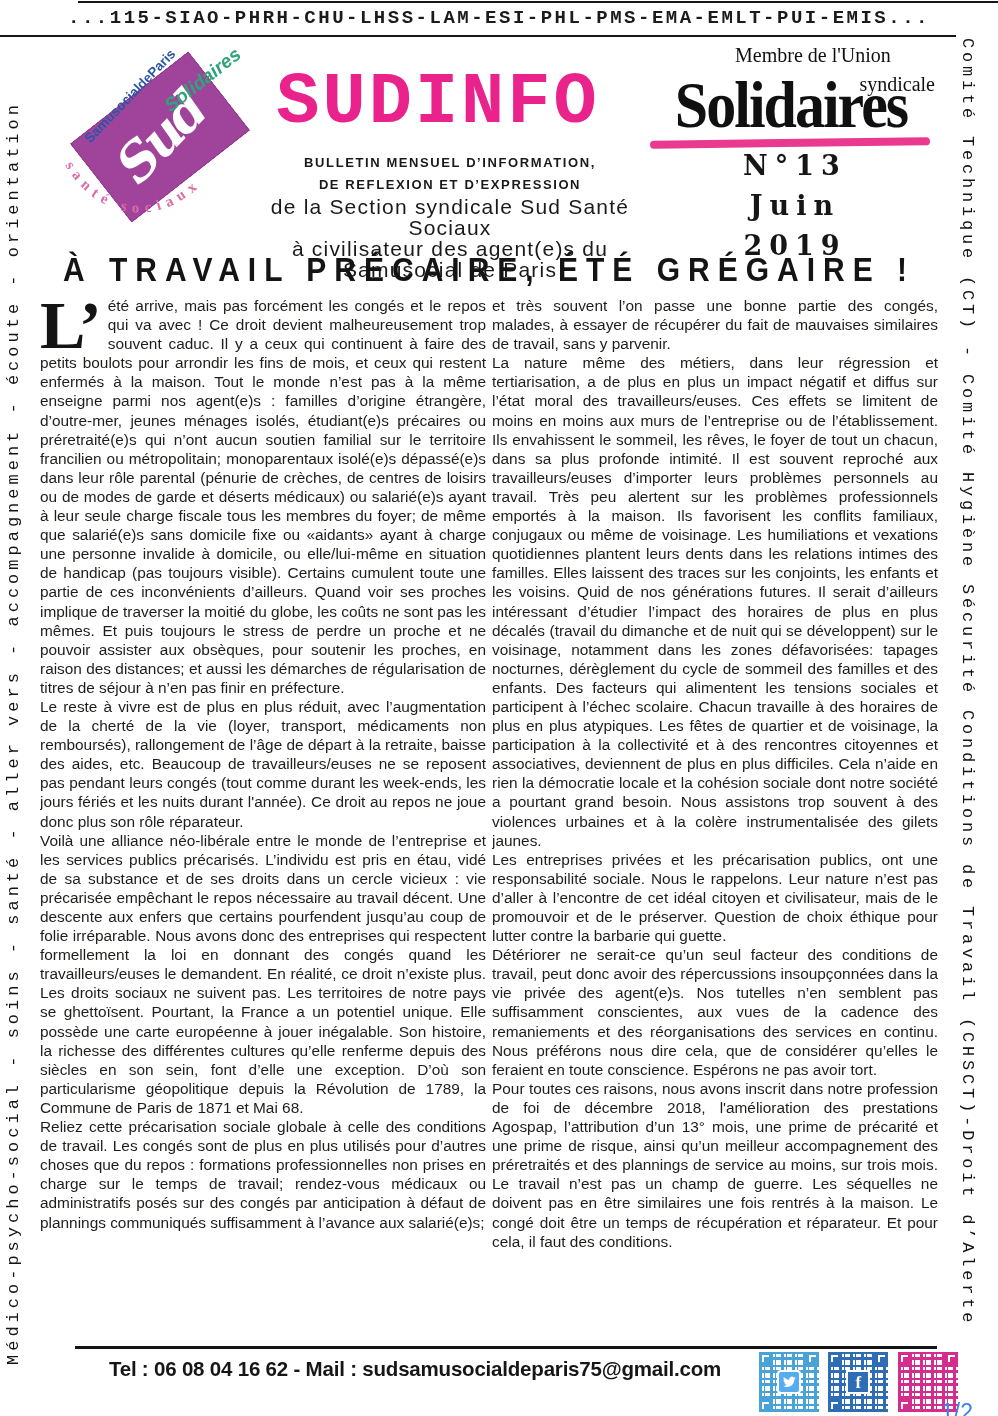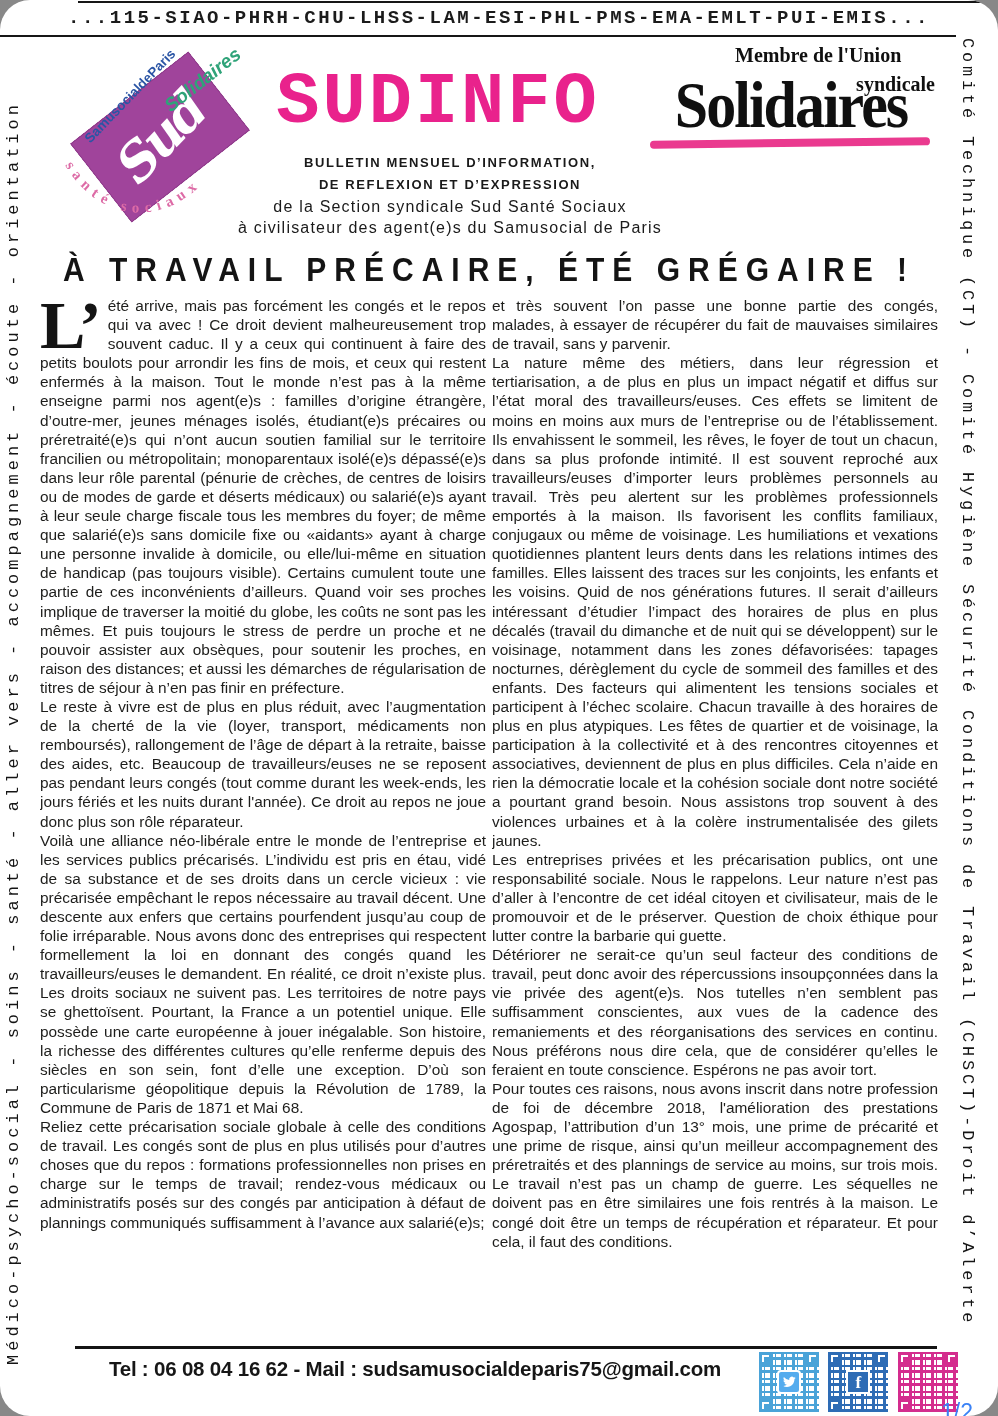--- a/index.html
+++ b/index.html
@@ -1,19 +1,19 @@
 <!DOCTYPE html>
 <html><head>
 <meta charset="utf-8">
 <style>
   html,body { margin:0; padding:0; background:#888; }
   .page {
     position:relative; width:998px; height:1416px; margin:0 auto;
     background:#ffffff; overflow:hidden;
-    font-family:"Liberation Sans", sans-serif; color:#1d1d1b;border-radius:30px;
+    font-family:"Liberation Sans", sans-serif; color:#1d1d1b;
   }
   
   .rule-top    { position:absolute; top:1px;  left:78px; right:0; height:2px; background:#161616; }
   .top-strip   { position:absolute; top:7px; left:0; width:100%; text-align:center;
                  font-family:"Liberation Mono", monospace; font-weight:bold;
                  font-size:19px; letter-spacing:2.5px; color:#1b1b1b; white-space:nowrap; }
   .rule-strip  { position:absolute; top:35px; left:0; right:42px; height:2px; background:#161616; }
 
   
   .side-vert { position:absolute; font-family:"Liberation Mono", monospace;
@@ -40,24 +40,24 @@
   .logo-arc   { position:absolute; left:-12px; top:92px; }
   .logo-arc text { font-family:"Liberation Serif", serif; font-size:15px; font-weight:bold;
                    letter-spacing:6px; fill:#dd6ba6; }
 
   
   .title { position:absolute; left:236px; top:62px; width:404px; text-align:center;
            font-family:"Liberation Mono", monospace; font-weight:bold;
            font-size:72px; letter-spacing:3px; color:#e9228c; white-space:nowrap; }
   .subtitle { position:absolute; left:230px; top:152px; width:440px; text-align:center; color:#1a1a1a; }
   .subtitle .b { font-weight:bold; font-size:13px; letter-spacing:1.6px; line-height:22px; }
-  .subtitle .n { font-weight:normal; font-size:16px; letter-spacing:1.2px; line-height:21px; }
+  .subtitle .n { font-weight:normal; font-size:21px; letter-spacing:1.2px; line-height:21px; }
 
   .union-membre { position:absolute; left:735px; top:45px; width:200px;
-                  font-family:"Liberation Serif", serif; font-weight:bold;
+                  font-family:"Liberation Serif", serif; font-weight:normal;
                   font-size:20px; line-height:21px; color:#101010; }
   .union-membre .l2 { text-align:right;margin-top:8px; }
   .solidaires-black { position:absolute; left:645px; top:68px; width:292px; text-align:center;
                       font-family:"Liberation Serif", serif; font-weight:bold;
                       font-size:60px; letter-spacing:-2px; color:#101010;
                       transform:scaleY(1.1); transform-origin:top; white-space:nowrap; }
   .pink-stroke { position:absolute; left:650px; top:139px; width:280px; height:8px;
                  background:#ea3a8f; border-radius:4px; transform:rotate(-0.7deg); }
   .issue { position:absolute; left:700px; top:146px; width:190px; text-align:center;
            font-family:"DejaVu Serif", serif; font-weight:bold; font-size:27px;
@@ -139,20 +139,25 @@
     <div class="n">de la Section syndicale Sud Santé Sociaux</div>
     <div class="n">à civilisateur des agent(e)s du Samusocial de Paris</div>
   </div>
 
   <div class="union-membre">
     <div>Membre de l'Union</div>
     <div class="l2">syndicale</div>
   </div>
   <div class="solidaires-black">Solidaires</div>
   <div class="pink-stroke"></div>
+  <div class="issue">
+    <div>N°13</div>
+    <div>Juin</div>
+    <div>2019</div>
+  </div>
 
   <div class="headline">À TRAVAIL PRÉCAIRE, ÉTÉ GRÉGAIRE !</div>
 
   <div class="col col-left">
     <p><span class="dropcap">L’</span><span>été arrive, mais pas forcément les congés et le repos qui va avec ! Ce droit devient malheureusement trop souvent caduc. Il y a ceux qui continuent à faire des petits boulots pour arrondir les fins de mois, et ceux qui restent enfermés à la maison. Tout le monde n’est pas à la même enseigne parmi nos agent(e)s : familles d’origine étrangère, d’outre-mer, jeunes ménages isolés, étudiant(e)s précaires ou préretraité(e)s qui n’ont aucun soutien familial sur le territoire francilien ou métropolitain; monoparentaux isolé(e)s dépassé(e)s dans leur rôle parental (pénurie de crèches, de centres de loisirs ou de modes de garde et déserts médicaux) ou salarié(e)s ayant à leur seule charge fiscale tous les membres du foyer; de même que salarié(e)s sans domicile fixe ou «aidants» ayant à charge une personne invalide à domicile, ou elle/lui-même en situation de handicap (pas toujours visible). Certains cumulent toute une partie de ces inconvénients d’ailleurs. Quand voir ses proches implique de traverser la moitié du globe, les coûts ne sont pas les mêmes. Et puis toujours le stress de perdre un proche et ne pouvoir assister aux obsèques, pour soutenir les proches, en raison des distances; et aussi les démarches de régularisation de titres de séjour à n’en pas finir en préfecture.</span></p>
     <p>Le reste à vivre est de plus en plus réduit, avec l’augmentation de la cherté de la vie (loyer, transport, médicaments non remboursés), rallongement de l’âge de départ à la retraite, baisse des aides, etc. Beaucoup de travailleurs/euses ne se reposent pas pendant leurs congés (tout comme durant les week-ends, les jours fériés et les nuits durant l'année). Ce droit au repos ne joue donc plus son rôle réparateur.</p>
     <p>Voilà une alliance néo-libérale entre le monde de l’entreprise et les services publics précarisés. L’individu est pris en étau, vidé de sa substance et de ses droits dans un cercle vicieux : vie précarisée empêchant le repos nécessaire au travail décent. Une descente aux enfers que certains pourfendent jusqu’au coup de folie irréparable. Nous avons donc des entreprises qui respectent formellement la loi en donnant des congés quand les travailleurs/euses le demandent. En réalité, ce droit n’existe plus. Les droits sociaux ne suivent pas. Les territoires de notre pays se ghettoïsent. Pourtant, la France a un potentiel unique. Elle possède une carte européenne à jouer inégalable. Son histoire, la richesse des différentes cultures qu’elle renferme depuis des siècles en son sein, font d’elle une exception. D’où son particularisme géopolitique depuis la Révolution de 1789, la Commune de Paris de 1871 et Mai 68.</p>
     <p>Reliez cette précarisation sociale globale à celle des conditions de travail. Les congés sont de plus en plus utilisés pour d’autres choses que du repos : formations professionnelles non prises en charge sur le temps de travail; rendez-vous médicaux ou administratifs posés sur des congés par anticipation à défaut de plannings communiqués suffisamment à l’avance aux salarié(e)s;</p>
   </div>
   <div class="col col-right">

